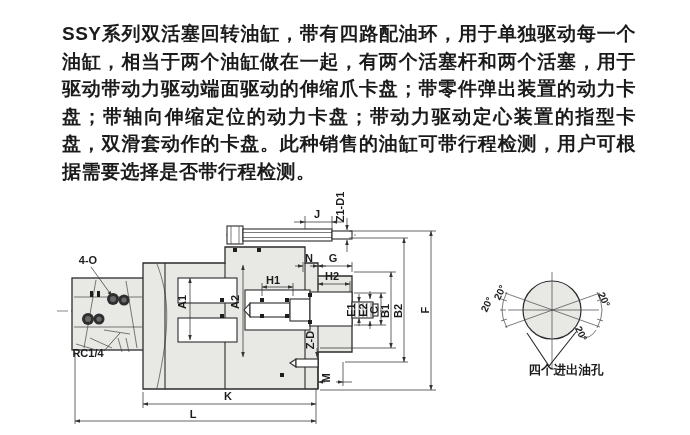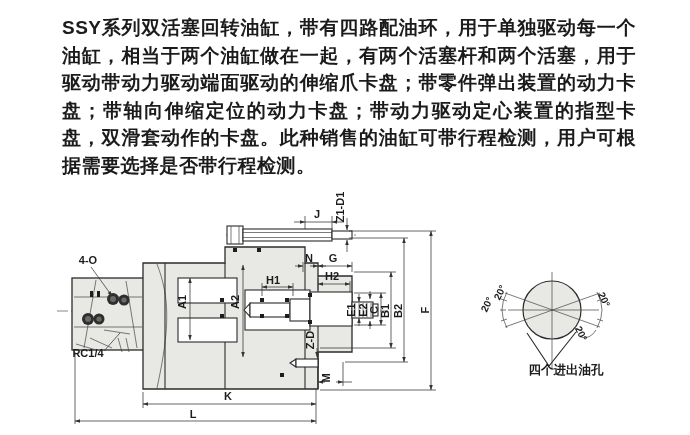--- a/index.html
+++ b/index.html
@@ -1,18 +1,18 @@
 <!DOCTYPE html>
 <html><head>
 <meta charset="utf-8">
 <style>
   html,body{margin:0;padding:0;background:#fff;}
   #page{position:relative;width:690px;height:435px;background:#ffffff;overflow:hidden;
         font-family:"Liberation Sans",sans-serif;}
-  #desc{position:absolute;left:62px;top:14px;width:574px;
+  #desc{position:absolute;left:62px;top:20px;width:574px;
         font-size:19px;line-height:27.5px;font-weight:600;color:#1b1b1b;
         text-align:justify;letter-spacing:.5px;}
   svg{position:absolute;left:0;top:0;}
   .body{fill:#e8e8e5;stroke:#2b2b2b;stroke-width:1.3;}
   .white{fill:#ffffff;stroke:#2b2b2b;stroke-width:1.1;}
   .med{stroke:#2b2b2b;stroke-width:1.1;fill:none;}
   .thin{stroke:#444;stroke-width:.7;fill:none;}
   .dim{stroke:#333;stroke-width:.75;fill:none;}
   .cl{stroke:#555;stroke-width:.7;fill:none;stroke-dasharray:11 3 2 3;}
   .seal{fill:#1d1d1d;stroke:none;}

